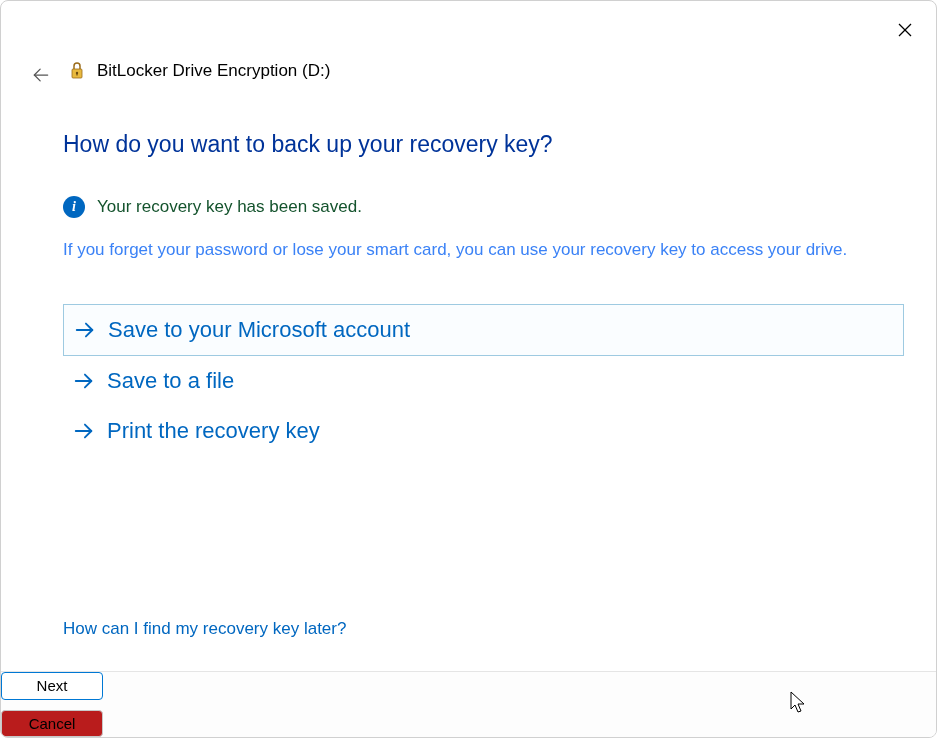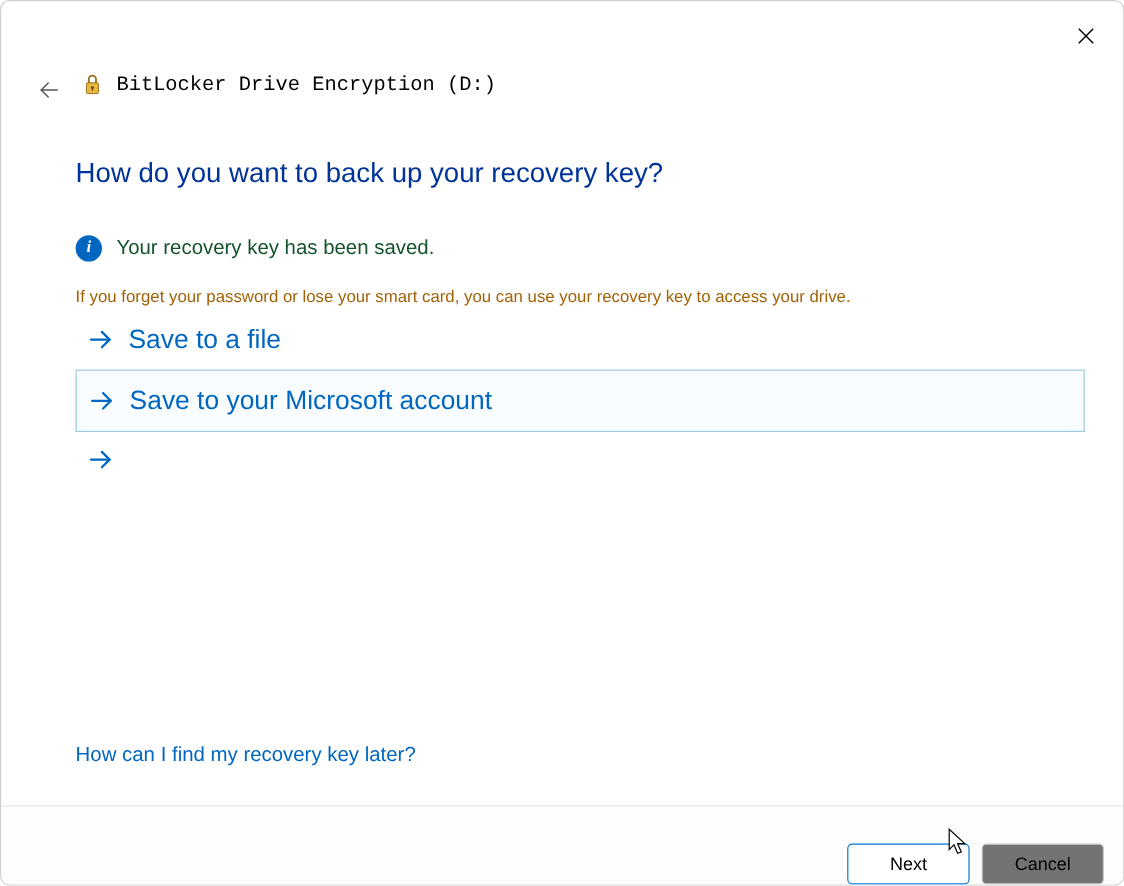--- a/index.html
+++ b/index.html
@@ -37,21 +37,20 @@
       justify-content: center;
     }
     .back-btn svg { width: 20px; height: 20px; }
     .header {
       position: absolute;
       top: 59px;
       left: 64px;
       display: flex;
       align-items: center;
       gap: 10px;
-      font-family: Liberation Mono, monospace;
     }
     .header-icon {
       width: 22px;
       height: 22px;
       display: flex;
       align-items: center;
       justify-content: center;
     }
     .header-title {
       font-size: 17px;
@@ -89,22 +88,23 @@
       font-weight: bold;
       font-style: italic;
       font-family: Georgia, serif;
       flex-shrink: 0;
     }
     .info-text {
       font-size: 17px;
       color: #14532d;
     }
     .desc-text {
-      font-size: 14px;
-      color: #a16207;
+      font-size: 17px;
+      color: #3b82f6;
+      margin-bottom: 42px;
       line-height: 1.4;
     }
     .options {
       display: flex;
       flex-direction: column;
     }
     .option {
       display: flex;
       align-items: center;
       gap: 12px;
@@ -133,30 +133,31 @@
     }
     .footer {
       position: absolute;
       bottom: 0;
       left: 0;
       right: 0;
       height: 66px;
       border-top: 1px solid #e5e5e5;
       background: #fdfdfd;
       display: flex;
-      align-items: flex-end;
+      align-items: flex-start;
       justify-content: flex-end;
       padding-right: 16px;
       gap: 10px;
+      flex-direction: column;
     }
     .btn {
       min-width: 102px;
       height: 34px;
       border: 1px solid #c8c8c8;
-      background: #737373;
+      background: #b91c1c;
       border-radius: 4px;
       font-size: 15px;
       color: #000;
       cursor: pointer;
       font-family: inherit;
     }
     .btn.primary {
       border: 1px solid #0078d4;
       background: #ffffff;
     }
@@ -201,45 +202,46 @@
   <h1 class="main-heading">How do you want to back up your recovery key?</h1>
 
   <div class="info-row">
     <div class="info-icon">i</div>
     <span class="info-text">Your recovery key has been saved.</span>
   </div>
 
   <p class="desc-text">If you forget your password or lose your smart card, you can use your recovery key to access your drive.</p>
 
   <div class="options">
-    <div class="option">
-      <span class="option-arrow">
-        <svg viewBox="0 0 24 24" stroke="#0067c0" stroke-width="2" fill="none" stroke-linecap="round" stroke-linejoin="round">
-          <line x1="3" y1="12" x2="20" y2="12"></line>
-          <polyline points="13,5 20,12 13,19"></polyline>
-        </svg>
-      </span>
-      <span>Save to a file</span>
-    </div>
     <div class="option selected">
       <span class="option-arrow">
         <svg viewBox="0 0 24 24" stroke="#0067c0" stroke-width="2" fill="none" stroke-linecap="round" stroke-linejoin="round">
           <line x1="3" y1="12" x2="20" y2="12"></line>
           <polyline points="13,5 20,12 13,19"></polyline>
         </svg>
       </span>
       <span>Save to your Microsoft account</span>
     </div>
     <div class="option">
       <span class="option-arrow">
         <svg viewBox="0 0 24 24" stroke="#0067c0" stroke-width="2" fill="none" stroke-linecap="round" stroke-linejoin="round">
           <line x1="3" y1="12" x2="20" y2="12"></line>
           <polyline points="13,5 20,12 13,19"></polyline>
         </svg>
       </span>
+      <span>Save to a file</span>
+    </div>
+    <div class="option">
+      <span class="option-arrow">
+        <svg viewBox="0 0 24 24" stroke="#0067c0" stroke-width="2" fill="none" stroke-linecap="round" stroke-linejoin="round">
+          <line x1="3" y1="12" x2="20" y2="12"></line>
+          <polyline points="13,5 20,12 13,19"></polyline>
+        </svg>
+      </span>
+      <span>Print the recovery key</span>
     </div>
   </div>
 </div>
 
 <a class="help-link">How can I find my recovery key later?</a>
 
 <div class="footer">
   <button class="btn primary">Next</button>
   <button class="btn">Cancel</button>
 </div>

